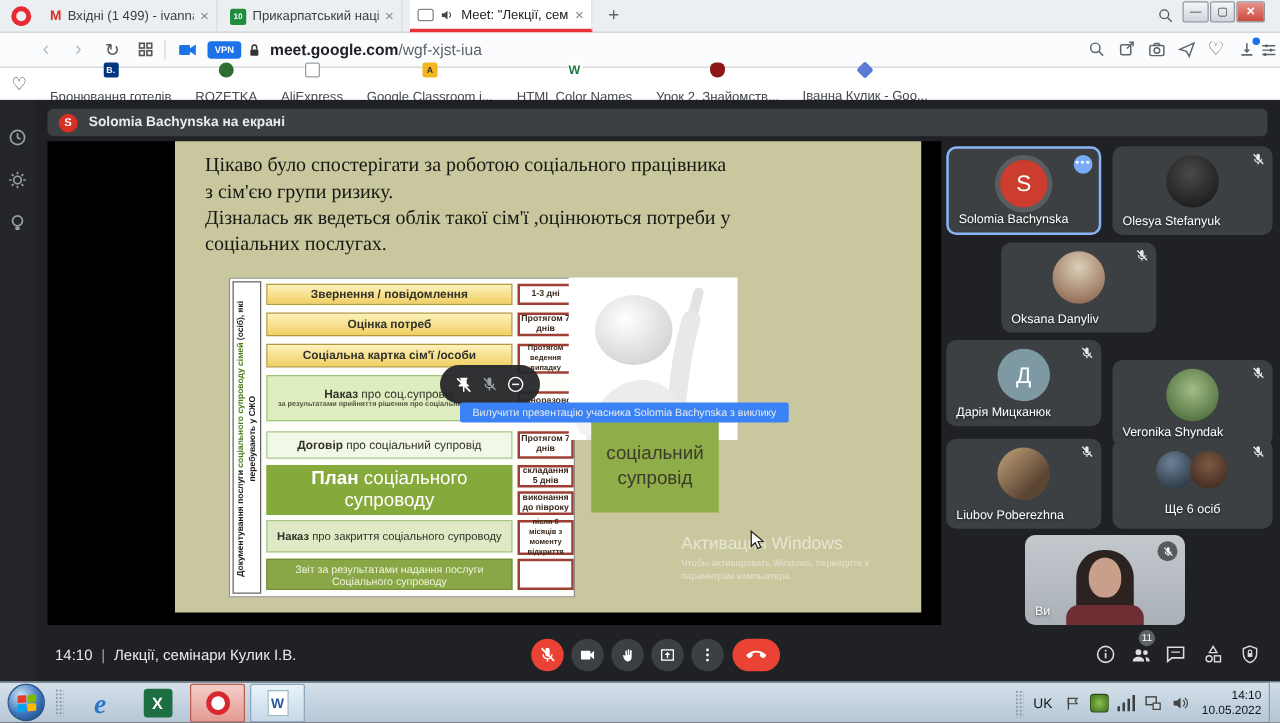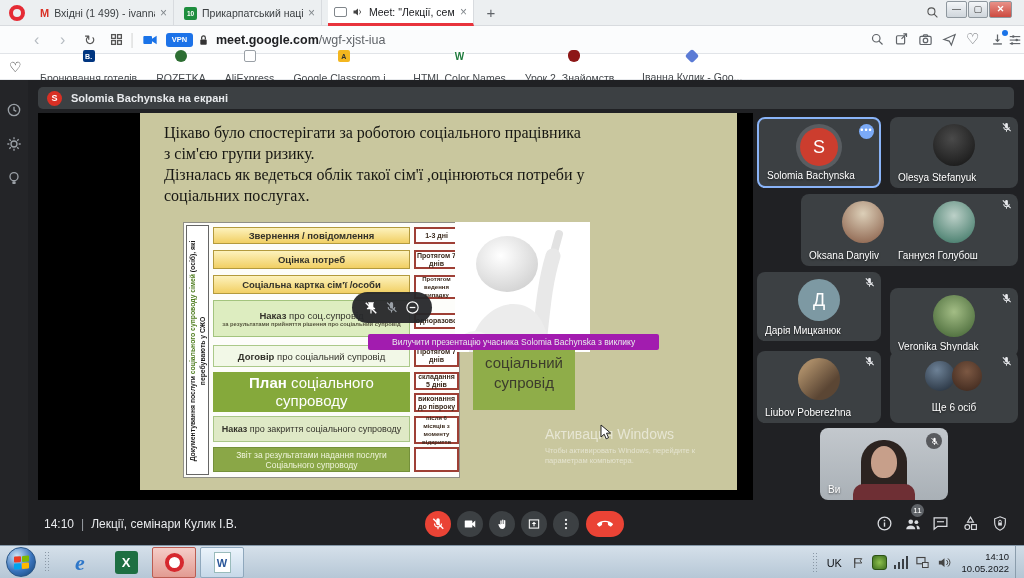--- a/index.html
+++ b/index.html
@@ -63,21 +63,21 @@
   .box-lgreen2 { background:#dfe9c6; border:1px solid #a9c687; font-size:9px; }
   .box-dgreen { background:#8aa747; border:1px solid #74903a; color:#eff4da; font-weight:normal; font-size:8.5px; line-height:10px; }
   .ftime { position:absolute; left:274px; width:45px; background:#fff; border:2px solid #9e3f35; display:flex; align-items:center; justify-content:center; text-align:center; font-size:7px; font-weight:bold; color:#3a291c; line-height:8px; padding:1px; }
   .figpanel { position:absolute; left:315px; top:109px; width:135px; height:130px; background:#fff; }
   .sidebox { position:absolute; left:333px; top:222px; width:102px; height:75px; background:#8fad49; display:flex; align-items:center; justify-content:center; text-align:center; font-size:15px; color:#3c3c2c; line-height:20px; }
   .watermark1 { position:absolute; left:405px; top:313px; font-size:14px; color:rgba(255,255,255,0.55); }
   .watermark2 { position:absolute; left:405px; top:333px; font-size:7.5px; line-height:10px; color:rgba(255,255,255,0.5); }
 
   
   .pill { position:absolute; left:352px; top:292px; width:80px; height:31px; background:rgba(38,39,42,0.95); border-radius:16px; display:flex; align-items:center; justify-content:space-around; padding:0 8px; }
-  .tooltip { position:absolute; left:368px; top:322px; height:16px; background:#a21caf; color:#e8eaed; font-size:8.5px; line-height:16px; padding:0 24px; border-radius:2px; white-space:nowrap;margin-top:12px; }
+  .tooltip { position:absolute; left:368px; top:322px; height:16px; background:#3b82f6; color:#e8eaed; font-size:8.5px; line-height:16px; padding:0 10px; border-radius:2px; white-space:nowrap; }
 
   
   .tile { position:absolute; background:#3c4043; border-radius:8px; overflow:hidden; }
   .tile.sel { border:2px solid #8ab4f8; }
   .tname { position:absolute; left:8px; bottom:5px; color:#fff; font-size:10px; font-weight:500; text-shadow:0 1px 2px rgba(0,0,0,.6); white-space:nowrap; }
   .tmic { position:absolute; right:6px; top:5px; }
   .avatar { position:absolute; left:50%; top:7px; transform:translateX(-50%); width:42px; height:42px; border-radius:50%; display:flex; align-items:center; justify-content:center; color:#fff; font-size:18px; }
   .menu-dot { position:absolute; right:5px; top:5px; width:15px; height:15px; border-radius:50%; background:#7baaf7; color:#fff; font-size:9px; line-height:13px; text-align:center; letter-spacing:1px; }
   .ring { position:absolute; left:50%; top:5px; transform:translateX(-50%); width:46px; height:46px; border-radius:50%; background:#595d61; display:flex; align-items:center; justify-content:center; }
   .ring .inner { width:38px; height:38px; border-radius:50%; background:#cc3d2e; color:#fff; font-size:18px; display:flex; align-items:center; justify-content:center; }
@@ -427,30 +427,20 @@
     <div class="avatar" style="background:radial-gradient(circle at 50% 30%, #dccfb8, #96705a 80%); "></div>
     <span class="tmic">
         <svg width="11" height="11" viewBox="0 0 24 24">
           <path fill="#e8eaed" d="M12 14a3 3 0 0 0 3-3V5a3 3 0 0 0-6 0v6a3 3 0 0 0 3 3zm5-3h2a7 7 0 0 1-6 6.9V21h-2v-3.1A7 7 0 0 1 5 11h2a5 5 0 0 0 10 0z"></path>
           <line x1="4" y1="3" x2="21" y2="20" stroke="#e8eaed" stroke-width="2.4"></line>
         </svg>
       </span>
     <div class="tname">Oksana Danyliv</div>
   </div>
 
-  <div class="tile" style="left:890px; top:194px; width:128px; height:72px;">
-    <div class="avatar" style="background:radial-gradient(circle at 50% 35%, #bcd0c8, #4f8373 80%);"></div>
-    <span class="tmic">
-        <svg width="11" height="11" viewBox="0 0 24 24">
-          <path fill="#e8eaed" d="M12 14a3 3 0 0 0 3-3V5a3 3 0 0 0-6 0v6a3 3 0 0 0 3 3zm5-3h2a7 7 0 0 1-6 6.9V21h-2v-3.1A7 7 0 0 1 5 11h2a5 5 0 0 0 10 0z"></path>
-          <line x1="4" y1="3" x2="21" y2="20" stroke="#e8eaed" stroke-width="2.4"></line>
-        </svg>
-      </span>
-    <div class="tname">Ганнуся Голубош</div>
-  </div>
 
   <div class="tile" style="left:757px; top:272px; width:124px; height:69px;">
     <div class="avatar" style="background:#7d99a3;">Д</div>
     <span class="tmic">
         <svg width="11" height="11" viewBox="0 0 24 24">
           <path fill="#e8eaed" d="M12 14a3 3 0 0 0 3-3V5a3 3 0 0 0-6 0v6a3 3 0 0 0 3 3zm5-3h2a7 7 0 0 1-6 6.9V21h-2v-3.1A7 7 0 0 1 5 11h2a5 5 0 0 0 10 0z"></path>
           <line x1="4" y1="3" x2="21" y2="20" stroke="#e8eaed" stroke-width="2.4"></line>
         </svg>
       </span>
     <div class="tname">Дарія Мицканюк</div>

